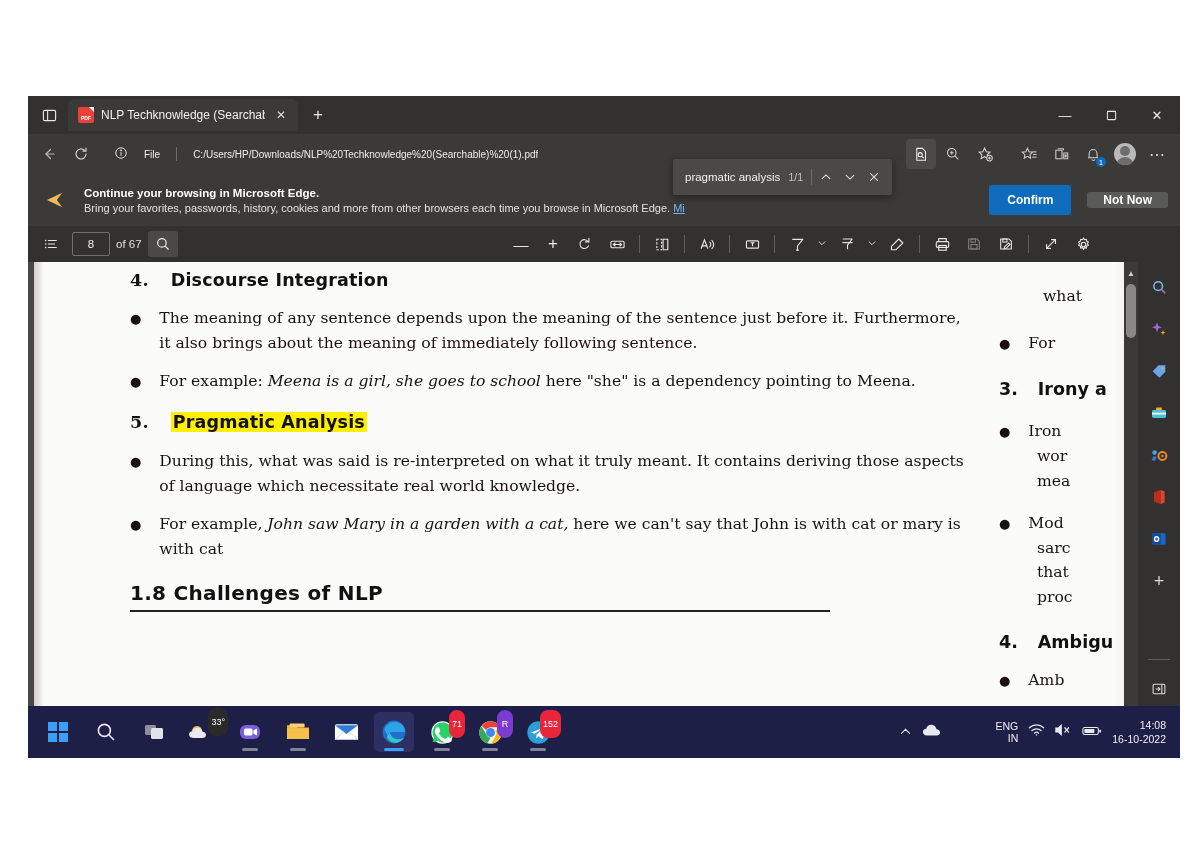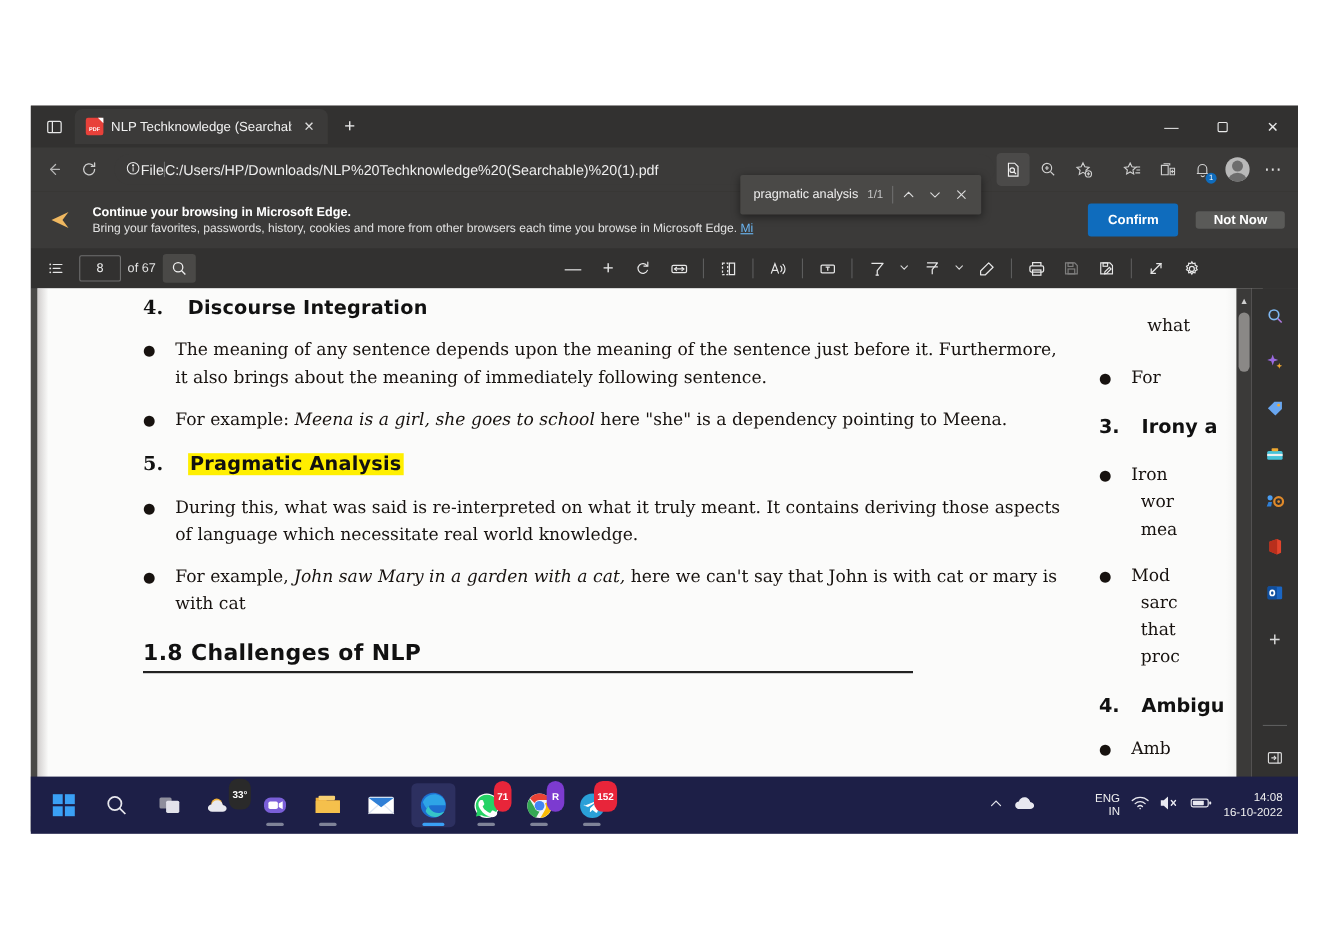--- a/index.html
+++ b/index.html
@@ -66,22 +66,22 @@
 
   
   .navbar {
     height: 40px; background: #3b3a39;
     display: flex; align-items: center; gap: 2px;
     padding: 0 8px 0 6px; position: relative;
   }
   .navbtn { width: 30px; height: 30px; display:flex; align-items:center; justify-content:center; color:#cfcfcf; border-radius: 4px;}
   .omnibox {
     flex: 1 1 auto; height: 28px; background: #3b3a39;
-    display: flex; align-items: center; gap: 0;
-    padding: 0 10px; margin-left: 6px; color: #eeeeee; font-size: 13px;
+    display: flex; align-items: center; gap: 16px;
+    padding: 0 10px; margin-left: 6px; color: #eeeeee; font-size: 10px;
     border-radius: 14px;
   }
   .omni-sep { width:1px; height:14px; background:#6d6d6d; }
   .omni-url { white-space: nowrap; overflow: hidden; }
   .navbar-right { display: flex; align-items: center; gap: 2px; }
   .navbtn-hl { background: #4b4a49; }
   .avatar-dot {
     width: 22px; height: 22px; border-radius: 50%;
     background: #b9b9b9; position: relative; overflow: hidden;
   }
@@ -254,21 +254,21 @@
   }
   .tb-item.active { background: #2d3060; }
   .tb-underline {
     position: absolute; bottom: 1px; left: 50%; transform: translateX(-50%);
     width: 16px; height: 3px; border-radius: 2px; background: #7f8398;
   }
   .tb-underline.on { background: #3aa0f5; width: 20px; }
   .tb-badge {
     position: absolute; top: -2px; right: -3px; min-width: 16px; height: 28px;
     padding: 0 3px; border-radius: 8px; background: #e8253a; color: #fff;
-    font-size: 9px; font-weight: bold; display:flex; align-items:center; justify-content:center;text-align:center;
+    font-size: 9px; font-weight: normal; display:flex; align-items:center; justify-content:center;text-align:center;
   }
   .tb-badge.dark { background: #2a2a2a; top: -4px; right: -6px; }
   .tb-right {
     margin-left: auto; display: flex; align-items: center; gap: 10px;
     padding-right: 14px; color: #f0f0f0;
   }
   .tb-lang { font-size: 10.5px; line-height: 1.18; text-align: right; margin-left: 44px; }
   .tb-clock { font-size: 10.5px; line-height: 1.35; text-align: right; }
   .tb-sys { display: flex; align-items: center; gap: 9px; }
 </style>

